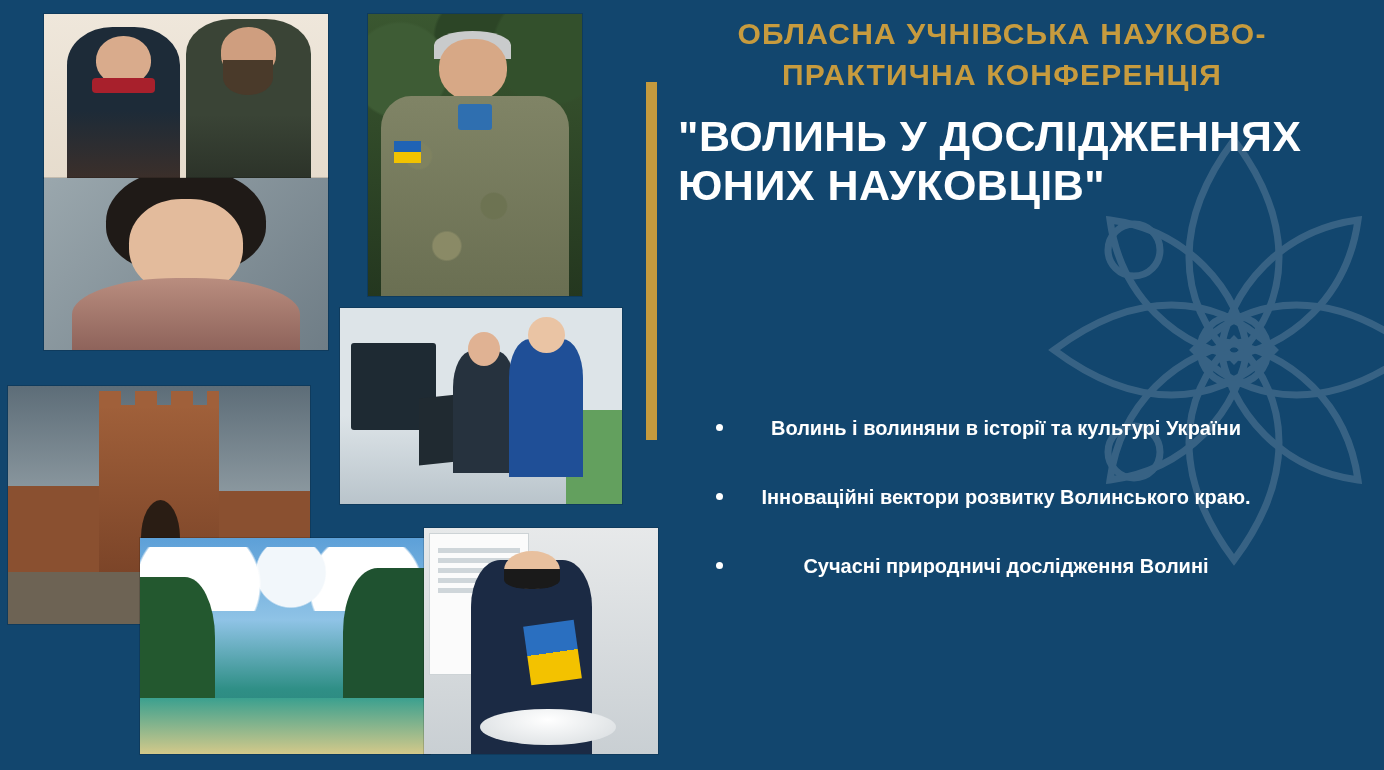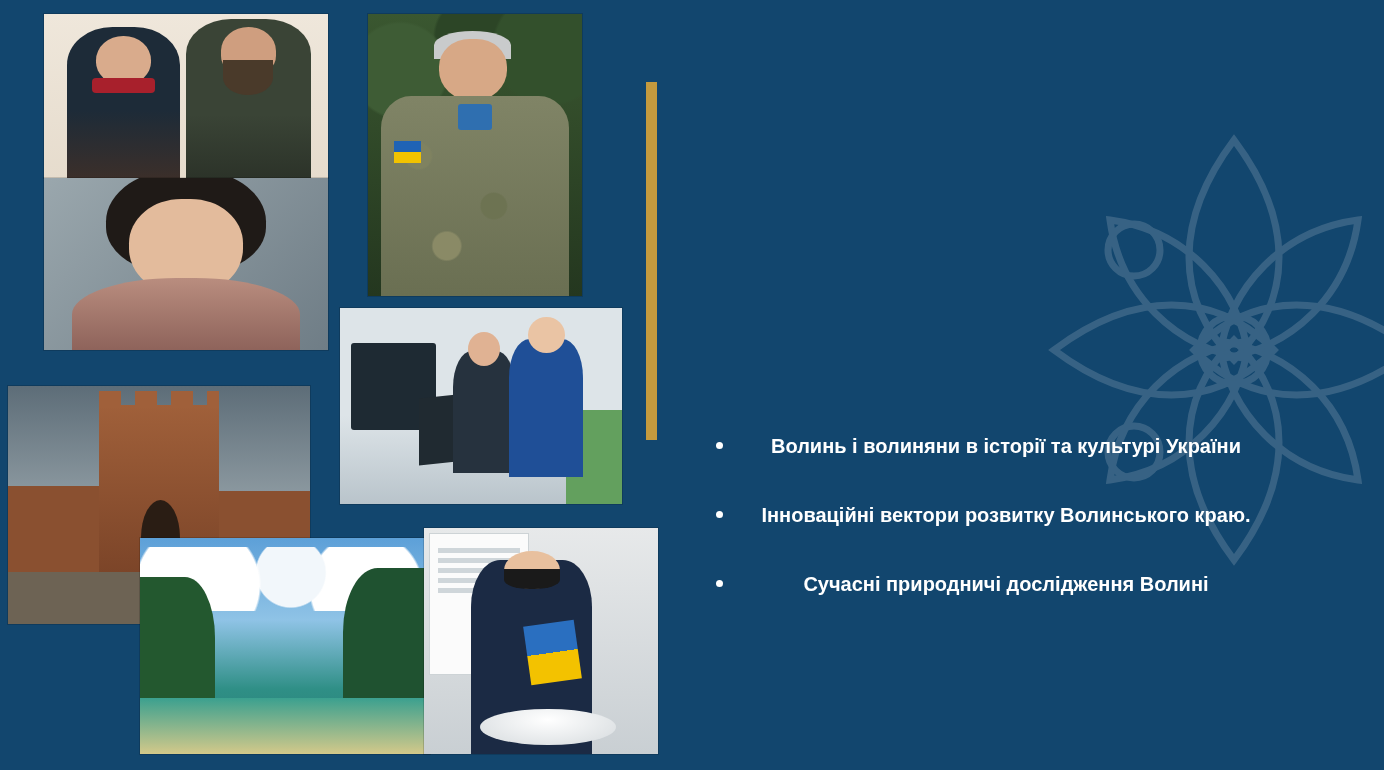--- a/index.html
+++ b/index.html
@@ -175,21 +175,21 @@
     font-size: 43px;
     line-height: 1.16;
     letter-spacing: 0.5px;
     text-transform: uppercase;
     text-align: left;
     padding-left: 6px;
   }
   .bullets {
     position: absolute;
     left: 700px;
-    top: 432px;
+    top: 414px;
     width: 560px;
     margin: 0;
     padding: 0;
     list-style: none;
     color: #ffffff;
   }
   .bullets li {
     position: relative;
     font-size: 20px;
     font-weight: bold;
@@ -296,20 +296,24 @@
         <div class="mask"></div>
           <div class="flag"></div>
           <div class="dish"></div>
       </div>
     </div>
 
   </div>
 
   <div class="gold-bar"></div>
 
+  <div class="title-block">
+    <p class="kicker">ОБЛАСНА УЧНІВСЬКА НАУКОВО-ПРАКТИЧНА КОНФЕРЕНЦІЯ</p>
+    <h1 class="maintitle">"ВОЛИНЬ У ДОСЛІДЖЕННЯХ ЮНИХ НАУКОВЦІВ"</h1>
+  </div>
 
   <ul class="bullets">
     <li>
       <span class="dot"></span>
       <span>Волинь і волиняни в історії та культурі України</span>
     </li>
     <li>
       <span class="dot"></span>
       <span>Інноваційні вектори розвитку Волинського краю.</span>
     </li>

